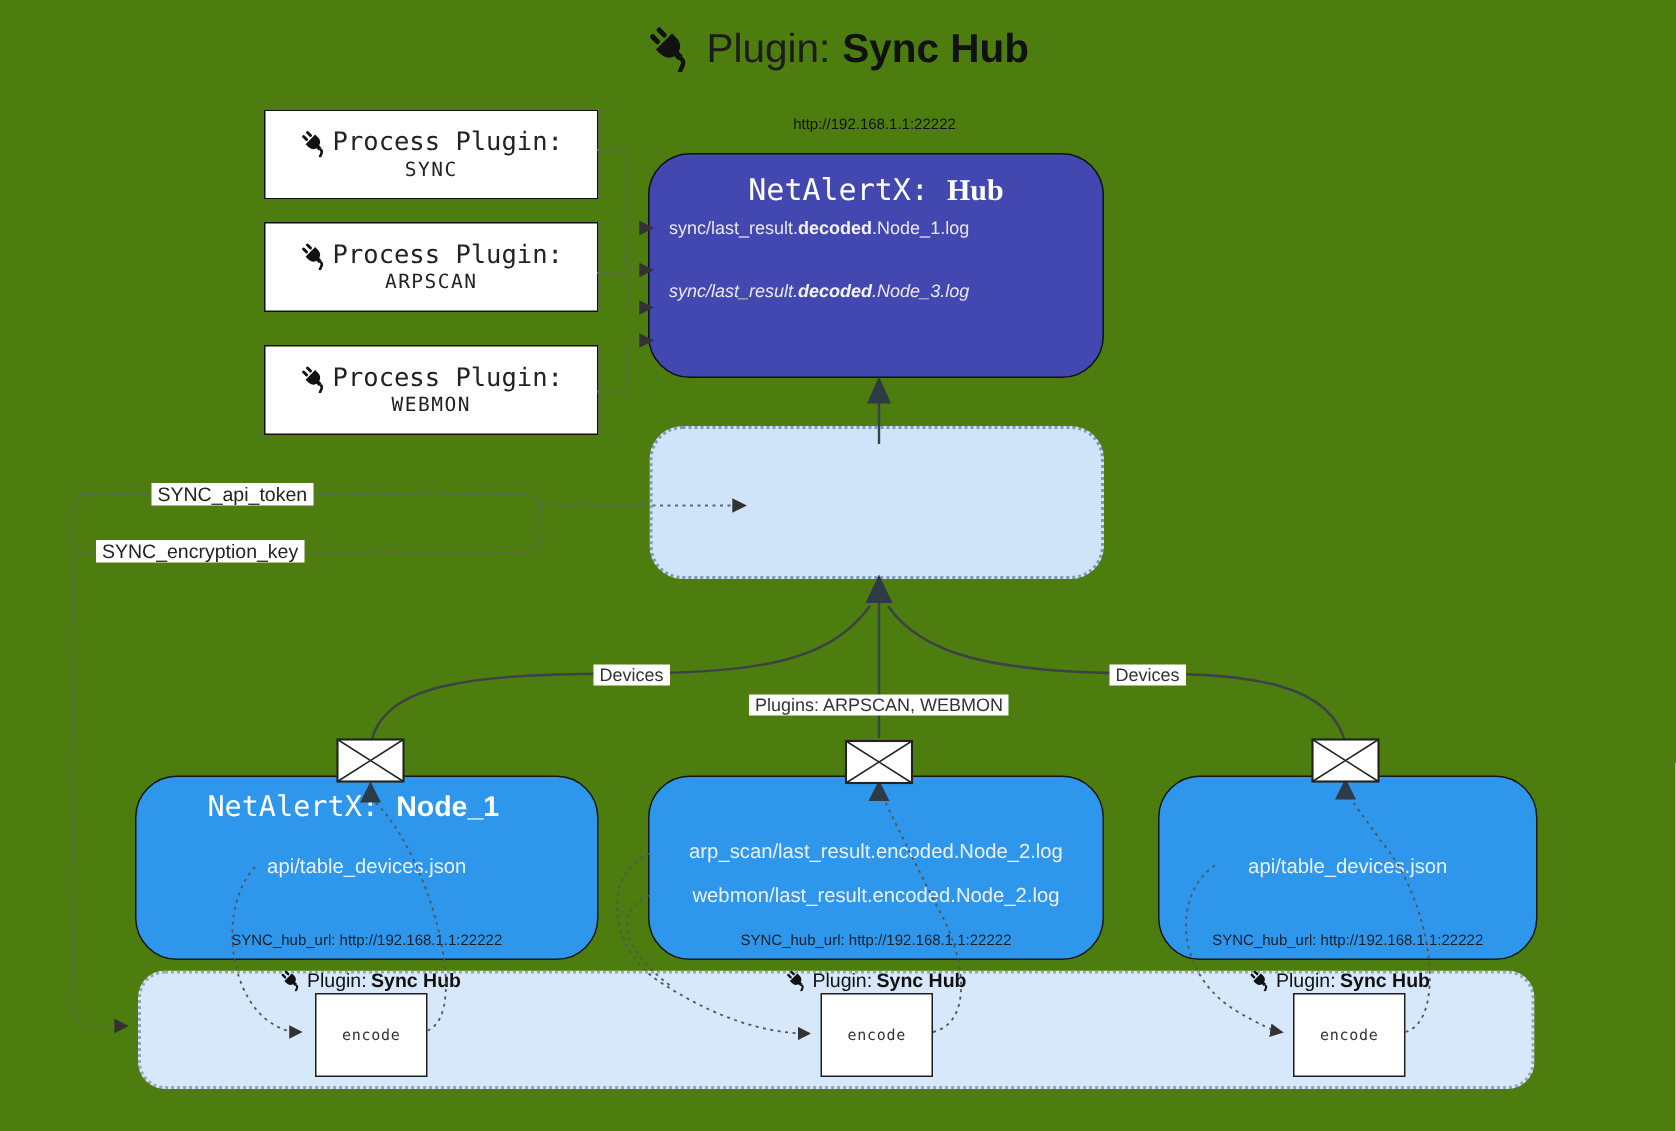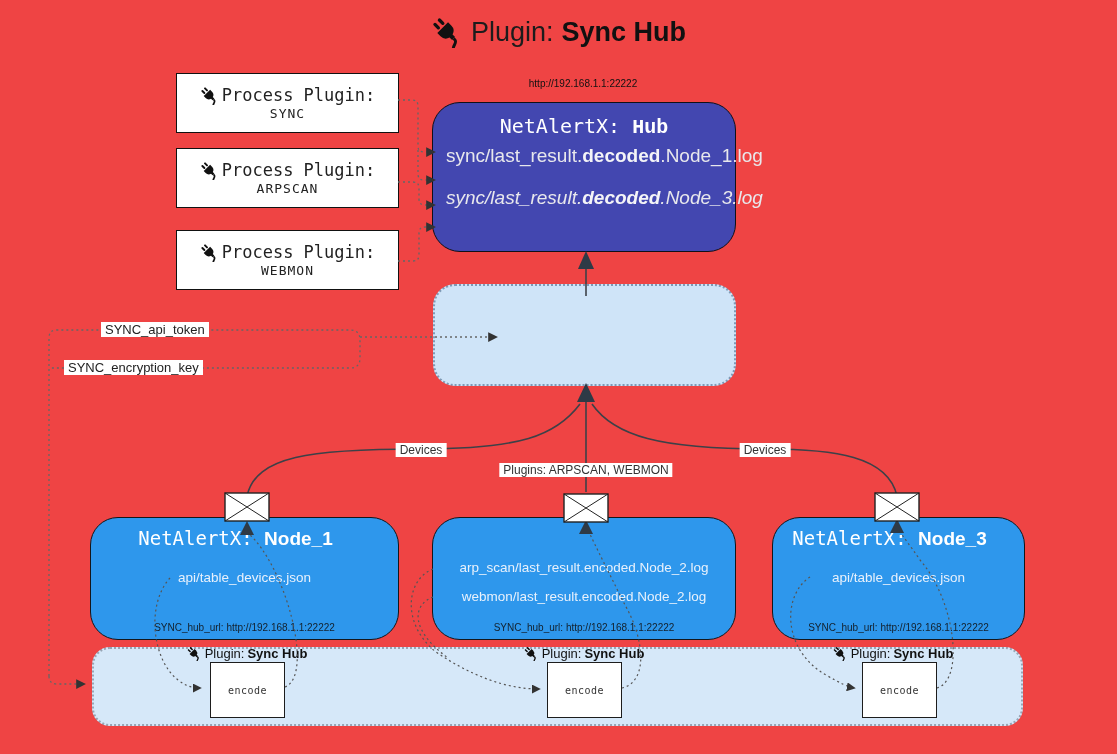--- a/index.html
+++ b/index.html
@@ -1,16 +1,16 @@
 <!DOCTYPE html>
 <html><head>
 <meta charset="utf-8">
 <style>
   html,body{margin:0;padding:0;background:#fff;}
-  .stage{position:relative;width:1117px;height:754px;background:#ef4444;overflow:hidden;
+  .stage{position:relative;width:1117px;height:754px;background:#4d7c0f;overflow:hidden;
          font-family:"Liberation Sans","DejaVu Sans",sans-serif;color:#1a1a1a;}
   .abs{position:absolute;}
   .mono{font-family:"DejaVu Sans Mono","Liberation Mono",monospace;}
   .overlay{position:absolute;left:0;top:0;z-index:5;pointer-events:none;}
   .lbl{position:absolute;z-index:6;background:#fff;padding:0 4px;white-space:nowrap;}
 
   
   .title{left:0;right:0;top:16px;display:flex;justify-content:center;align-items:center;gap:8px;z-index:2;}
   .title .t1{font-size:27px;color:#1c1c1c;}
   .title .t2{font-size:27px;font-weight:bold;color:#111;}
@@ -18,22 +18,22 @@
   
   .pbox{width:221px;height:58px;left:176px;border:1.7px solid #111;background:#fff;z-index:2;
         display:flex;flex-direction:column;align-items:center;justify-content:center;gap:1px;}
   .pbox .l1{display:flex;align-items:center;gap:3px;font-size:17px;color:#222;}
   .pbox .l2{font-size:13px;color:#222;letter-spacing:1px;}
 
   
   .hub{left:432px;top:102px;width:302px;height:148px;background:#4347b0;border:1.7px solid #101018;
        border-radius:28px;z-index:2;}
   .hub-title{position:absolute;left:0;right:0;top:11px;text-align:center;font-size:20px;color:#ffffff;}
-  .hub-title b{font-family:Liberation Mono, monospace;font-weight:bold;}
-  .hub-line{position:absolute;left:13px;font-size:19px;color:#e8e8ec;white-space:nowrap;}
+  .hub-title b{font-family:Liberation Serif, serif;font-weight:bold;}
+  .hub-line{position:absolute;left:13px;font-size:12px;color:#e8e8ec;white-space:nowrap;}
   .hub-line b{color:#f4f4f7;}
   .hub-url{left:432px;top:78px;width:302px;text-align:center;font-size:10px;color:#111;z-index:2;}
 
   
   .dec-wrap{left:433px;top:284px;width:303px;height:102px;background:#cfe4f8;border:2px dotted #7e99b5;
             border-radius:22px;z-index:2;box-sizing:border-box;}
   .dec-box{left:505px;top:295px;width:162px;height:83px;background:#fff;border:1.8px solid #16181c;z-index:3;
            display:flex;align-items:center;justify-content:center;font-size:15.5px;color:#222;}
 
   
@@ -142,23 +142,20 @@
     <div class="node-url">SYNC_hub_url: http://192.168.1.1:22222</div>
   </div>
 
   <div class="abs node" style="left:432px;width:302px;">
     <div class="node-line" style="top:42px;">arp_scan/last_result.encoded.Node_2.log</div>
     <div class="node-line" style="top:71px;">webmon/last_result.encoded.Node_2.log</div>
     <div class="node-url">SYNC_hub_url: http://192.168.1.1:22222</div>
   </div>
 
   <div class="abs node" style="left:772px;width:251px;">
-    <div class="node-title mono">
-      <span>NetAlertX:</span> <b>Node_3</b>
-    </div>
     <div class="node-line" style="top:52px;">api/table_devices.json</div>
     <div class="node-url">SYNC_hub_url: http://192.168.1.1:22222</div>
   </div>
 
   <div class="abs band"></div>
 
   <div class="enc-label" style="left:247px;">
     <svg class="plug-svg" width="15" height="15">
         <use href="#plugdef"></use>
       </svg>

